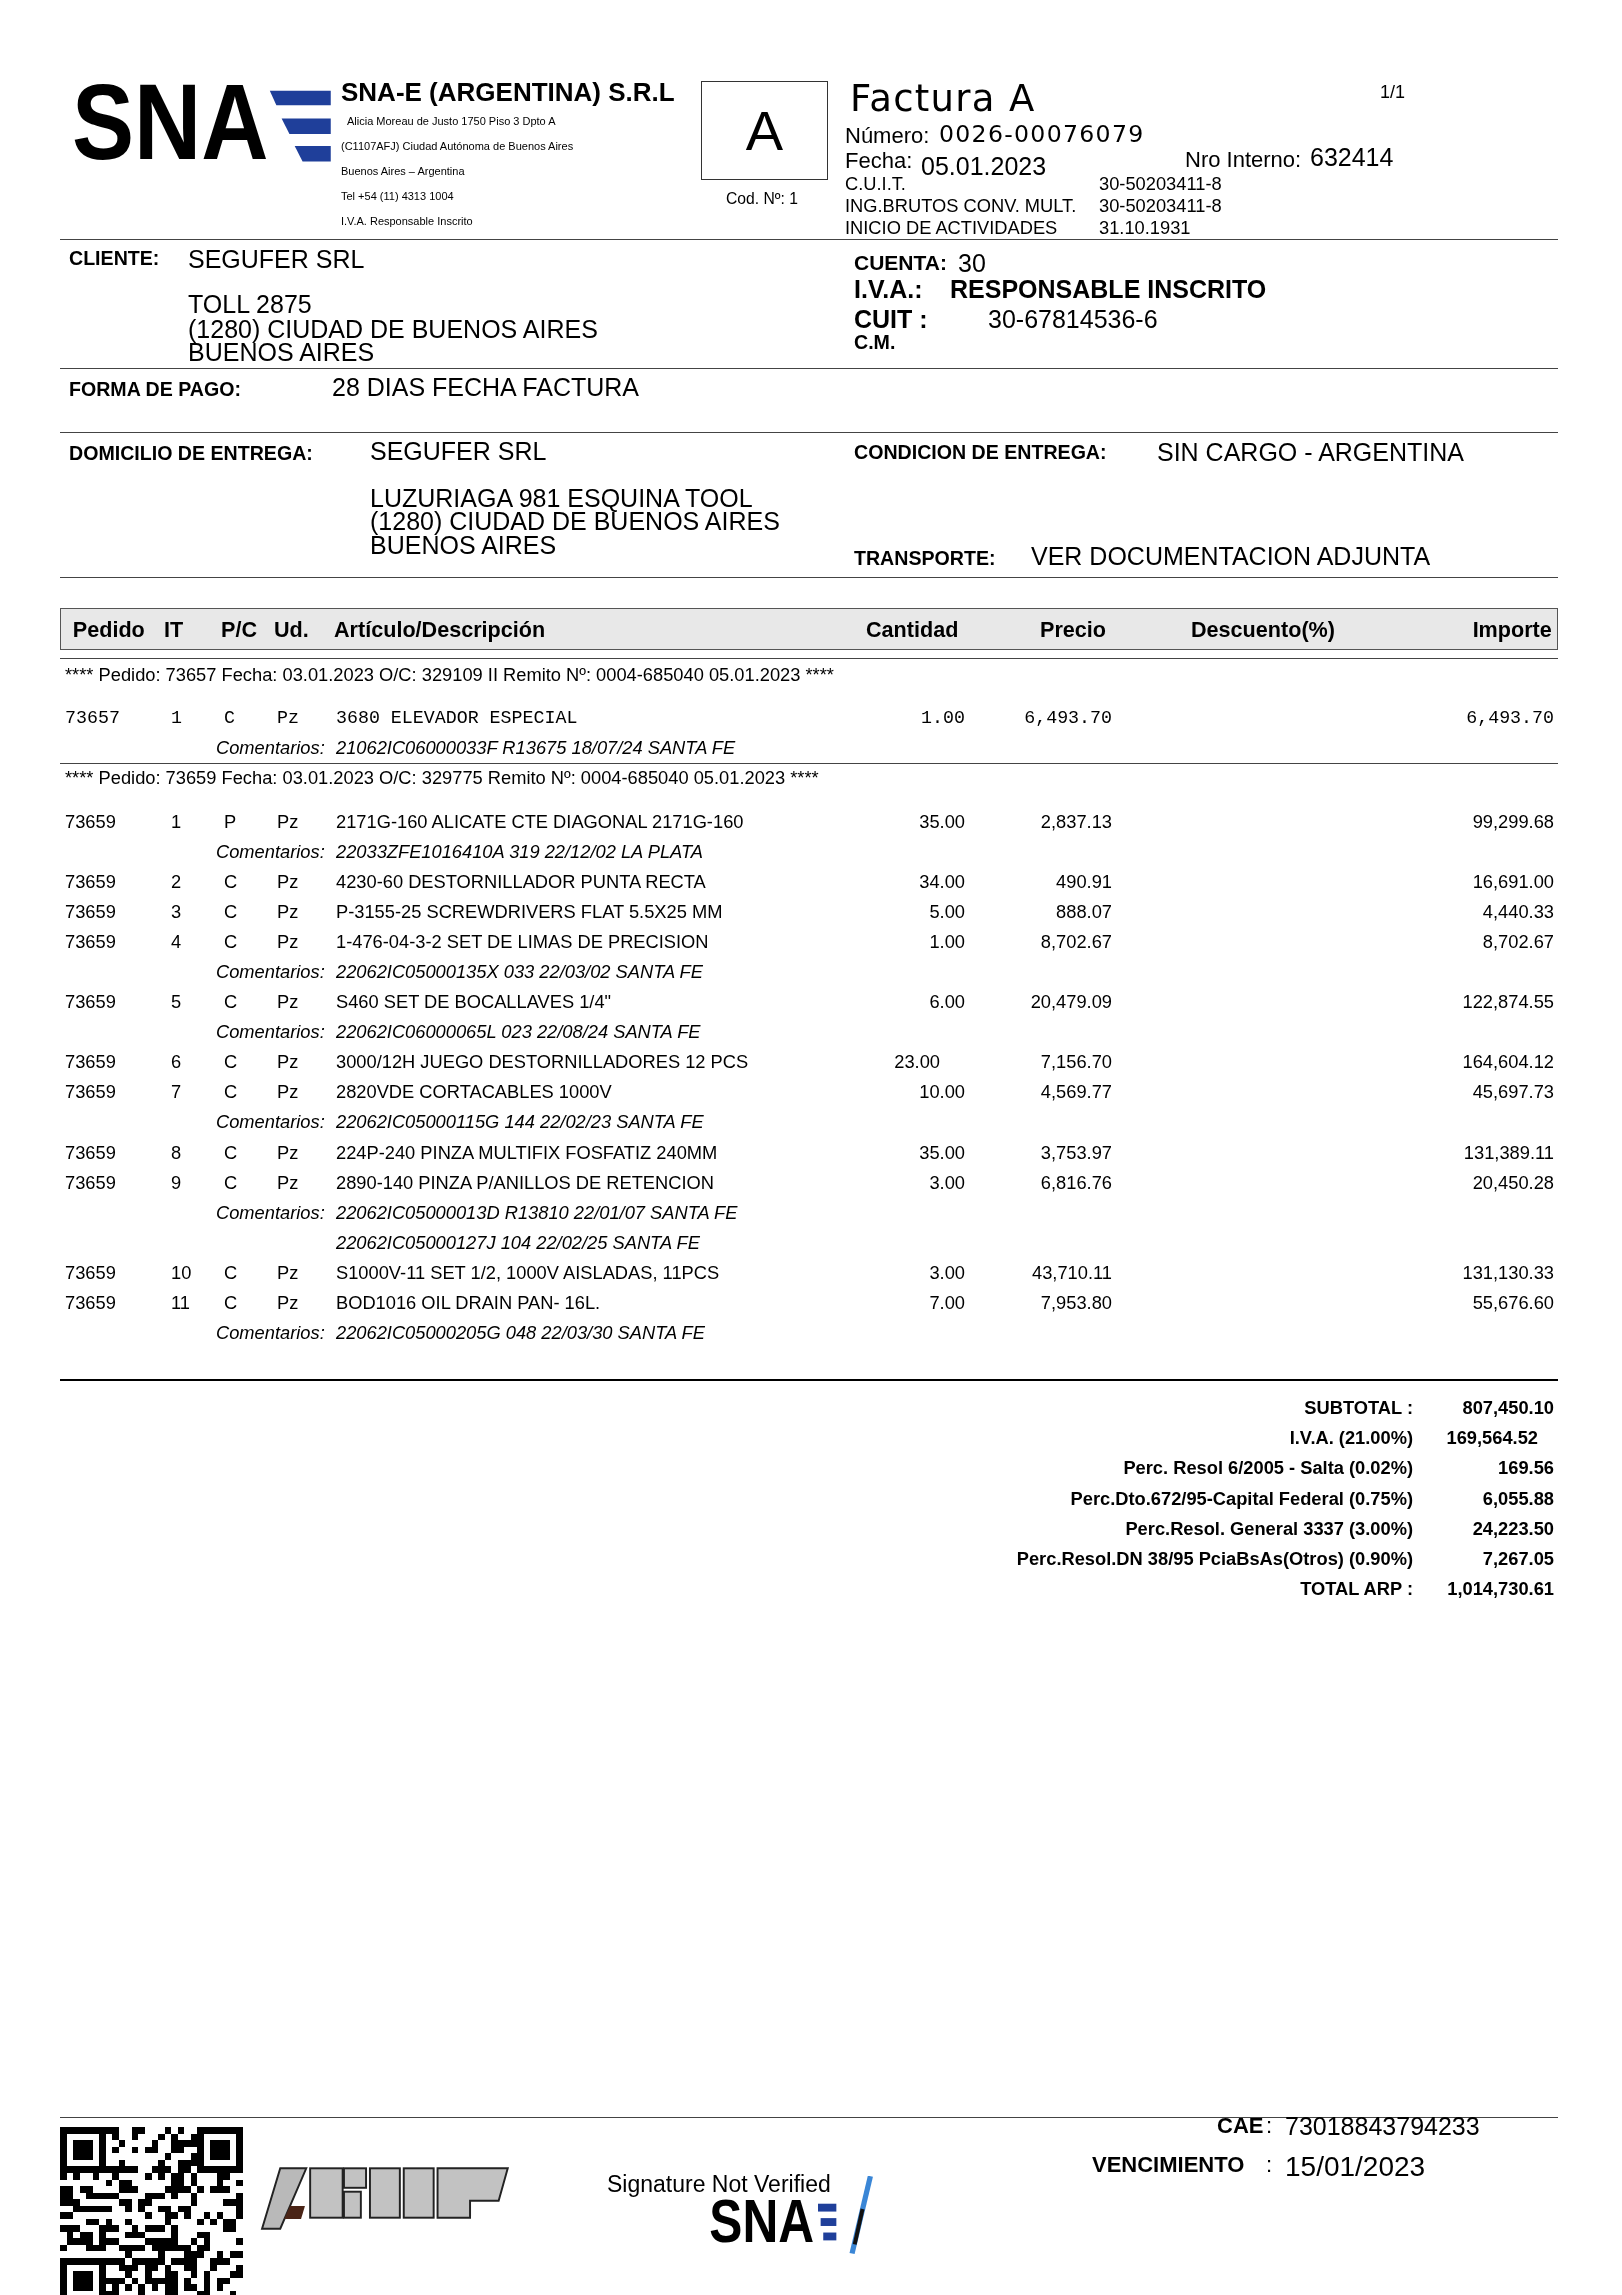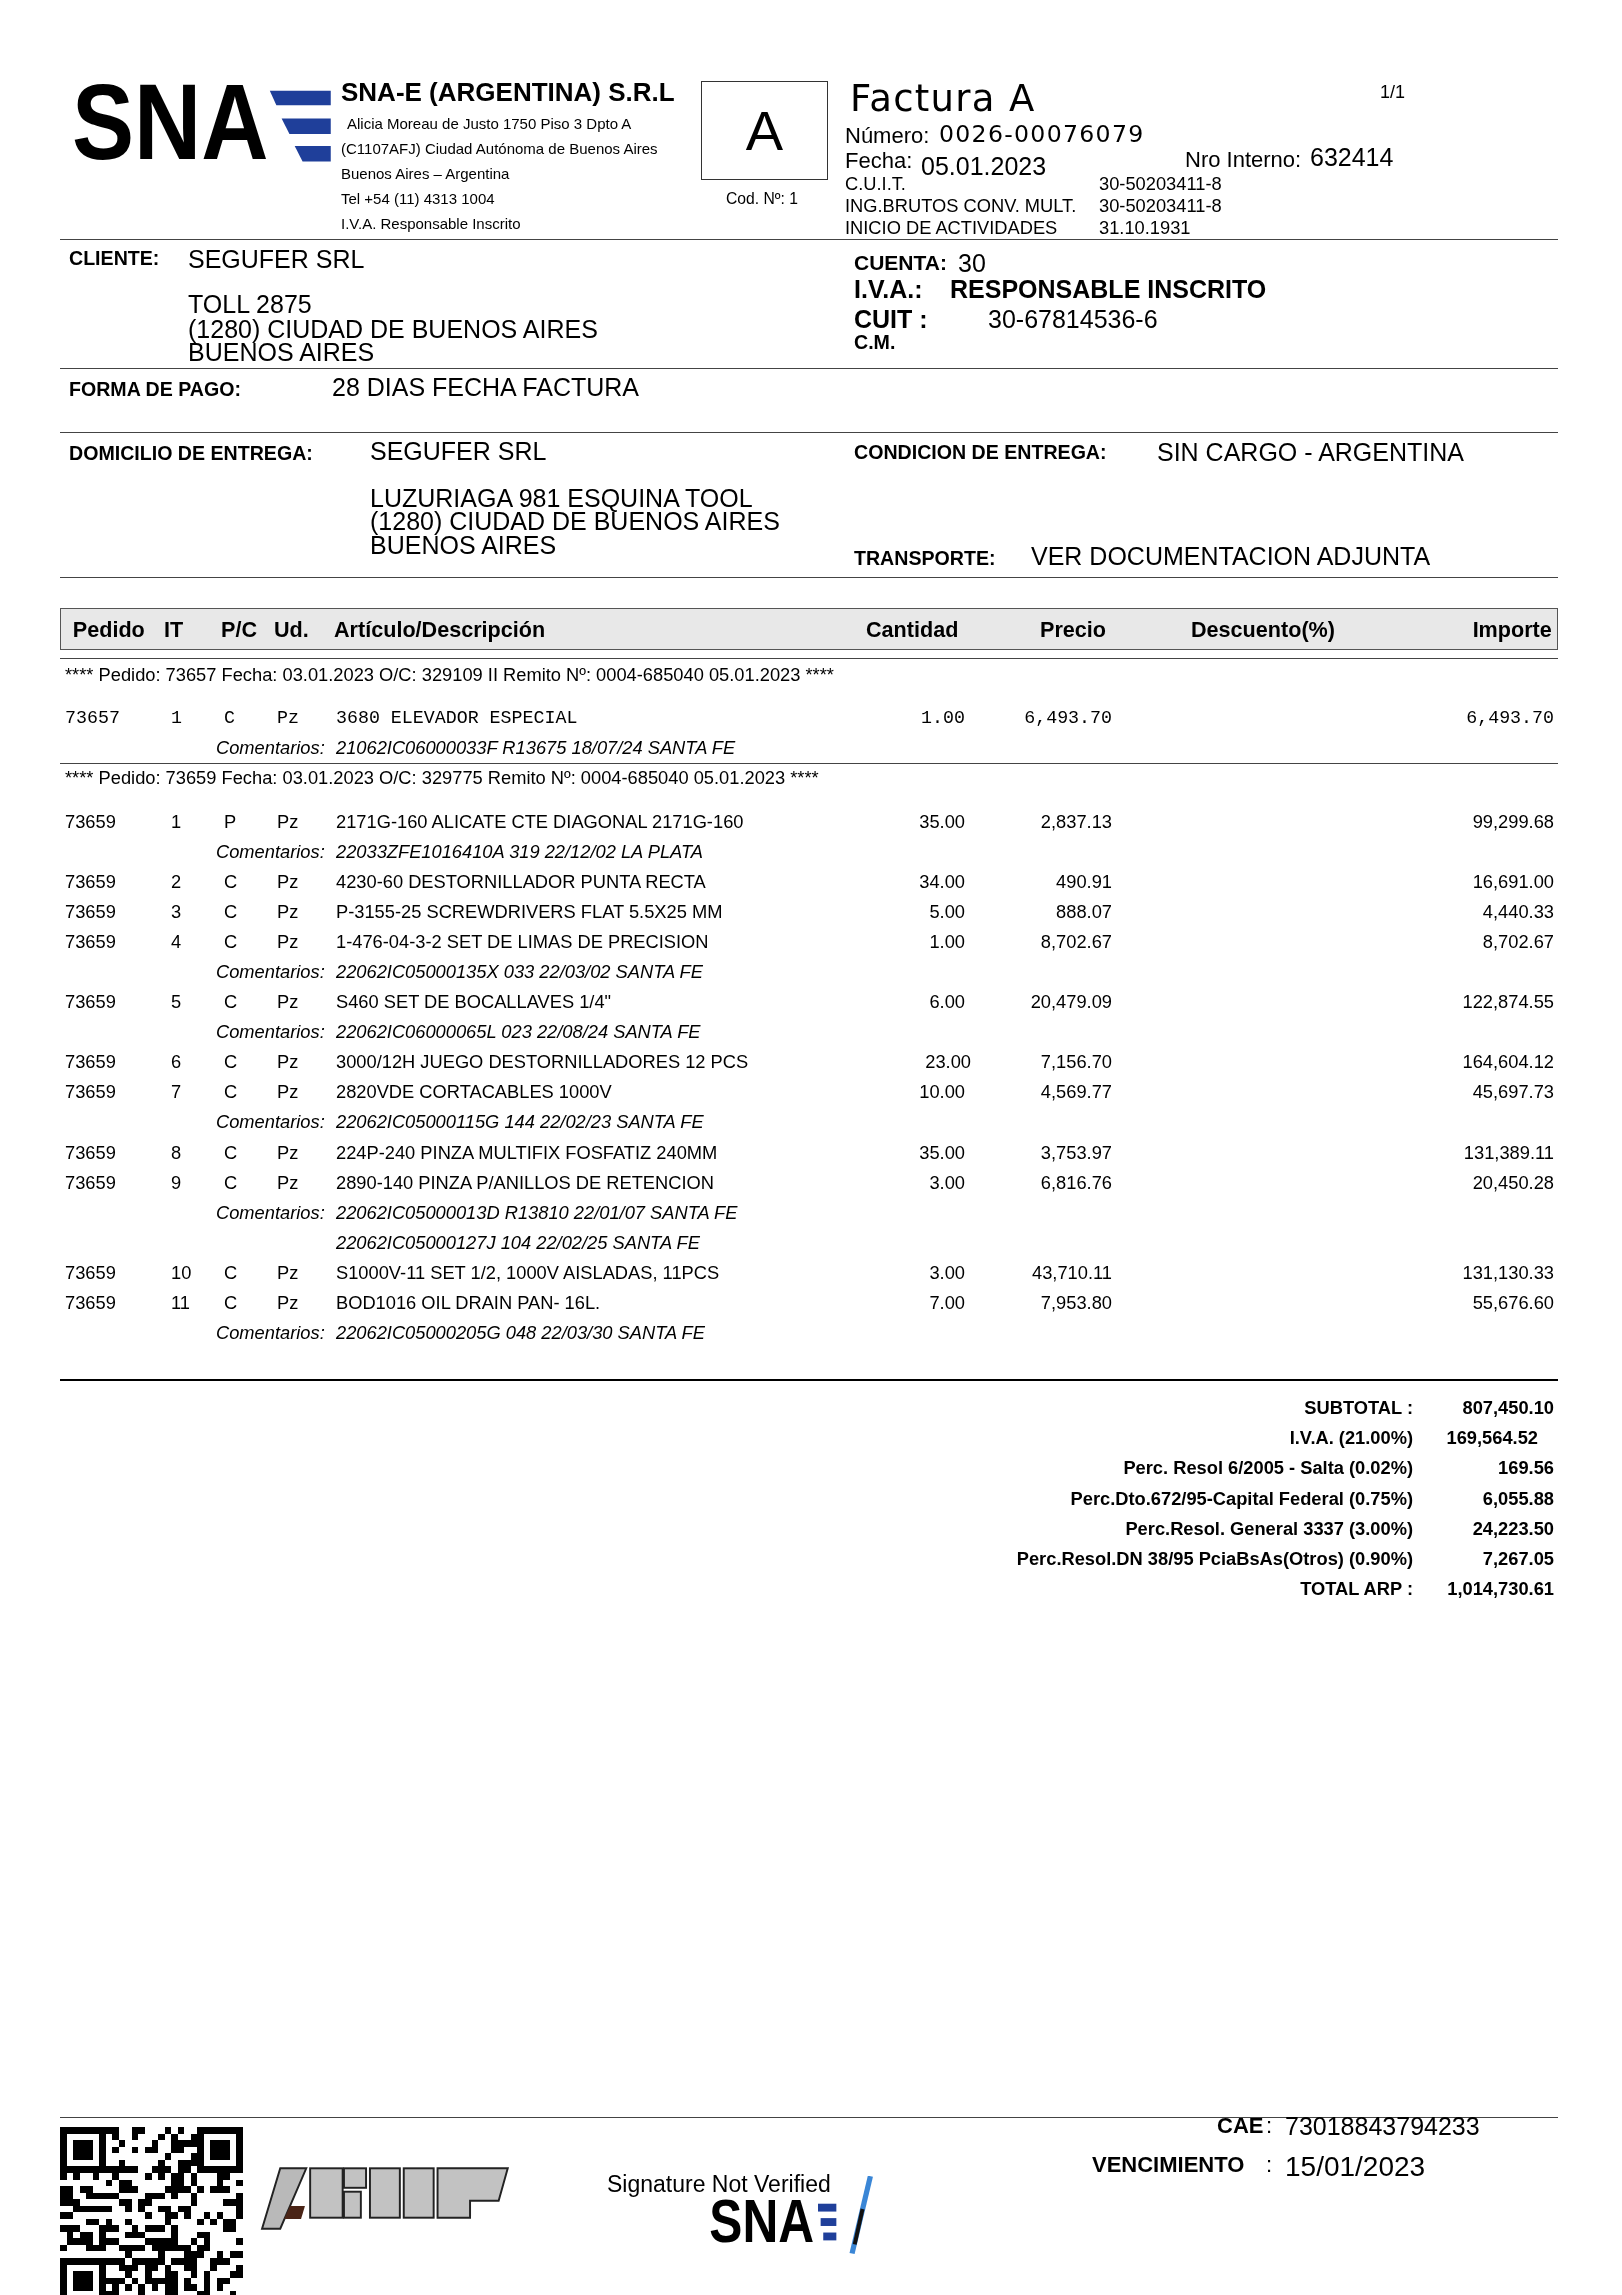--- a/index.html
+++ b/index.html
@@ -4,21 +4,21 @@
 <style>
   html,body{margin:0;padding:0;background:#fff;}
   body{width:1622px;height:2295px;position:relative;overflow:hidden;font-family:"Liberation Sans",sans-serif;color:#000;}
   .abs{position:absolute;}
   .hr{position:absolute;left:60px;width:1498px;height:0;border-top:1.3px solid #444;}
   .lbl{font-weight:bold;font-size:19.6px;}
   .val{font-size:25px;}
   
   .logo{left:72px;top:75px;width:262px;height:92px;}
   .company-name{left:341px;top:77px;font-size:26px;font-weight:bold;}
-  .company-line{left:341px;font-size:15px;}
+  .company-line{left:341px;font-size:11px;}
   .type-box{left:701px;top:81px;width:127px;height:99px;border:1.3px solid #333;box-sizing:border-box;text-align:center;font-size:56px;line-height:97px;}
   .cod{left:726px;top:190px;font-size:15.7px;}
   .doc-title{left:850px;top:77px;font-family:"DejaVu Sans",sans-serif;font-size:37px;letter-spacing:1.3px;}
   .page-num{left:1380px;top:82px;font-size:18px;}
   .row-lbl{font-size:22px;}
   .row-val{font-family:"DejaVu Sans",sans-serif;font-size:23.6px;}
   .small{font-size:18.3px;}
   
   .thead{position:absolute;left:60px;top:608px;width:1498px;height:42px;background:#e8e8e8;border:1.3px solid #555;box-sizing:border-box;}
   .th{position:absolute;top:7.9px;font-size:21.6px;font-weight:bold;}
@@ -205,21 +205,21 @@
     <div class="tr" style="top: 1019px; left: 0px; width: 1622px;">
       <span class="c it" style="left: 216px;">Comentarios:</span>
       <span class="c it" style="left: 336px;">22062IC06000065L 023 22/08/24 SANTA FE</span>
     </div>
     <div class="tr" style="top: 1049px; left: 0px; width: 1622px;">
       <span class="c " style="left: 65px;">73659</span>
       <span class="c " style="left: 171px;">6</span>
       <span class="c " style="left: 224px;">C</span>
       <span class="c " style="left: 277px;">Pz</span>
       <span class="c " style="left: 336px;">3000/12H JUEGO DESTORNILLADORES 12 PCS</span>
-      <span class="c r" style="right: 651px; margin-left: 21px;">23.00</span>
+      <span class="c r" style="right: 682px; margin-left: 21px;">23.00</span>
       <span class="c r" style="right: 510px;">7,156.70</span>
       <span class="c r" style="right: 314px;"></span>
       <span class="c r" style="right: 68px;">164,604.12</span>
     </div>
     <div class="tr" style="top: 1079px; left: 0px; width: 1622px;">
       <span class="c " style="left: 65px;">73659</span>
       <span class="c " style="left: 171px;">7</span>
       <span class="c " style="left: 224px;">C</span>
       <span class="c " style="left: 277px;">Pz</span>
       <span class="c " style="left: 336px;">2820VDE CORTACABLES 1000V</span>

